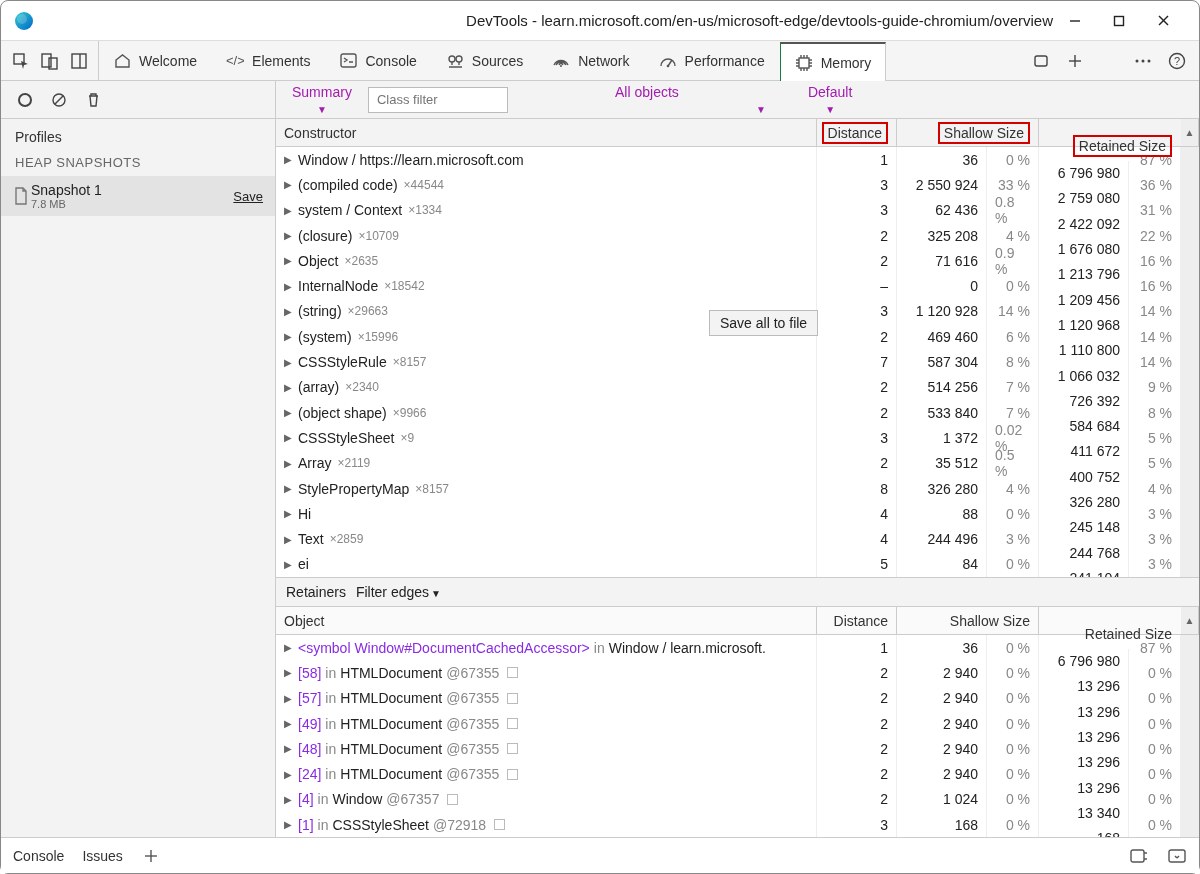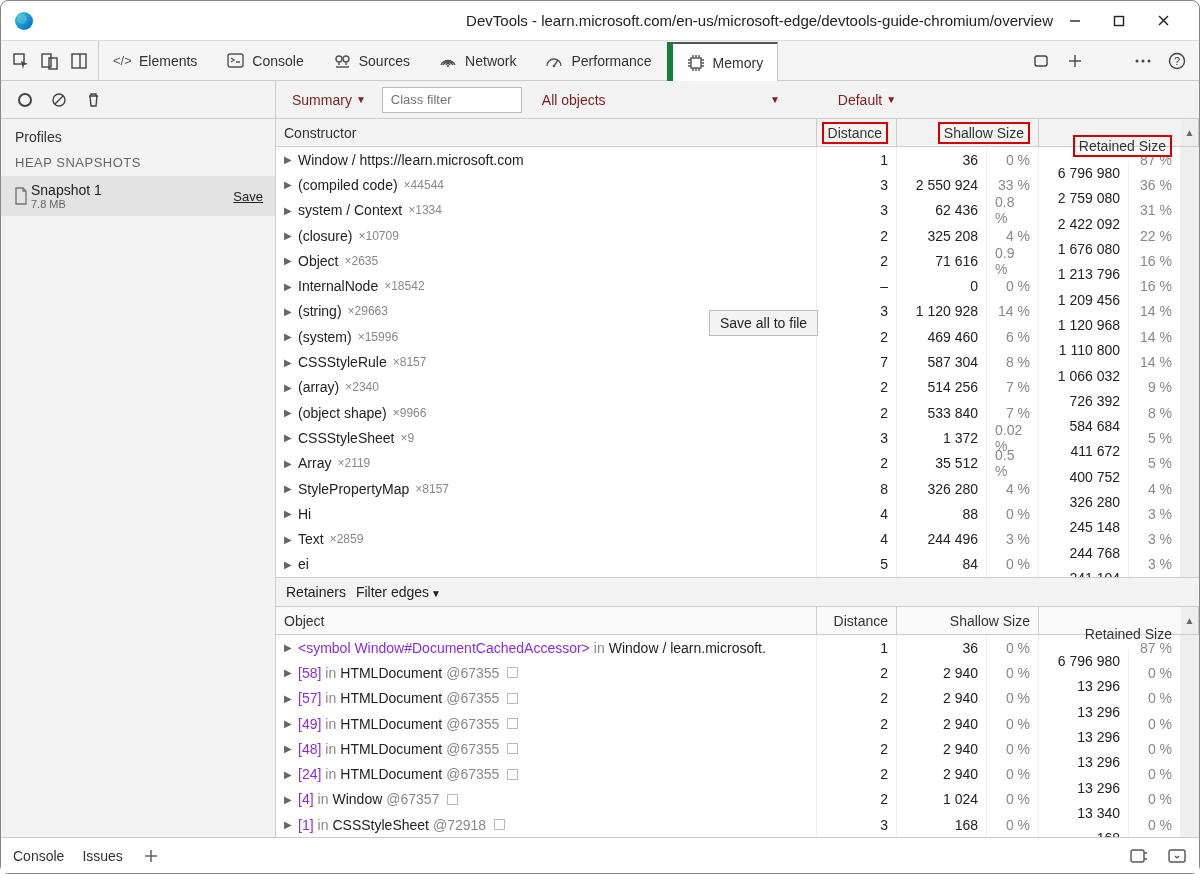--- a/index.html
+++ b/index.html
@@ -13,45 +13,45 @@
 .titlebar .title { flex: 1; font-size: 15px; color: #222; }
 .titlebar .winbtn { width: 44px; height: 30px; display:flex; align-items:center; justify-content:center; color:#222; }
 .stroke-icon { stroke: currentColor; stroke-width: 1.4; fill: none; }
 
 
 .tabstrip { height: 40px; display: flex; align-items: stretch; border-bottom: 1px solid #ccc; background: #f5f5f5; }
 .toolgroup { display:flex; align-items:center; padding: 0 10px; gap: 10px; border-right: 1px solid #ccc; }
 .tool-icon { width: 19px; height: 19px; display:flex; align-items:center; justify-content:center; color:#444; }
 .tabs { display: flex; align-items: stretch; flex:1; }
 .tab { display: flex; align-items: center; padding: 0 14px; gap: 8px; color: #333; border-right: 1px solid transparent; font-size: 14px; }
-.tab.active { background:#fff; border-left:6px solid #15803d; border-right:1px solid #ccc; position:relative; top:1px; border-top:2px solid #555; }
+.tab.active { background:#fff; border-left:1px solid #15803d; border-right:1px solid #ccc; position:relative; top:1px; border-top:2px solid #555; }
 .tab .ticon { width:18px; height:18px; display:flex; align-items:center; justify-content:center; color:#555; }
 .tabstrip .right-tools { display:flex; align-items:center; padding: 0 12px; gap: 14px; color:#444; }
 .right-tools .rt { width:20px; height:20px; display:flex; align-items:center; justify-content:center; }
 
 
 .body { flex:1; display:flex; min-height:0; }
 .sidebar { width: 275px; border-right: 1px solid #ccc; background:#f3f3f3; display:flex; flex-direction:column; }
 .sb-tools { height: 38px; display:flex; align-items:center; gap: 14px; padding: 0 14px; border-bottom:1px solid #ccc; color:#444;}
 .sb-tools .sbbtn { width:20px; height:20px; display:flex; align-items:center; justify-content:center; }
 .sb-section { padding: 10px 14px 6px; font-size: 14px; color:#333; }
 .sb-sub { padding: 4px 14px 6px; font-size: 13px; color:#666; letter-spacing: .5px; }
 .snap { display:flex; align-items:center; padding: 6px 12px; background:#e3e3e3; }
 .snap .ficon { width:18px; height:18px; color:#777; }
 .snap .sname { font-size:14px; }
 .snap .ssize { font-size:11px; color:#666; }
 .snap .save { margin-left:auto; text-decoration: underline; font-size:13px; }
 
 .main { flex:1; display:flex; flex-direction:column; min-width:0; }
 .filterbar { height: 38px; display:flex; align-items:center; gap: 10px; padding: 0 10px; border-bottom:1px solid #ccc; background:#f3f3f3; }
-.fsel { display:flex; align-items:center; gap:4px; padding: 4px 6px; font-size:14px; color:#7f1d1d; }
+.fsel { display:flex; align-items:center; gap:4px; padding: 4px 6px; font-size:14px; color:#a21caf;flex-direction:column; }
 .fsel.after-gap { margin-left: 4px; }
 .fsel .caret { font-size:10px; }
 .finput { width: 140px; height: 26px; border:1px solid #bbb; padding: 2px 8px; background:#fff; font-size:13px; }
-.default-sel { margin-left: 36px; }
+.default-sel { margin-left: 20px; }
 
 .tables { flex:1; display:flex; flex-direction:column; min-height:0; }
 .grid { flex:1; overflow:hidden; display:flex; flex-direction:column; min-height:0; position:relative; }
 .ghead { display:flex; align-items:stretch; border-bottom:1px solid #ccc; font-size:14px; color:#333; background:#f3f3f3; height:28px; position:relative; }
 .ghead .c { display:flex; align-items:center; padding: 0 8px; border-right:1px solid #ccc; }
 .c-con { flex:1; }
 .c-dist { width: 80px; justify-content: flex-end; }
 .c-sh { width: 90px; justify-content:flex-end; }
 .c-shp { width: 52px; justify-content:flex-end; }
 .c-rt { width: 90px; justify-content:flex-end;margin-top:27px; }
@@ -127,20 +127,28 @@
           </svg>
         </div>
       <div class="tool-icon">
           <svg width="18" height="18" class="stroke-icon">
             <rect x="2" y="2" width="14" height="14"></rect>
             <line x1="10" y1="2" x2="10" y2="16"></line>
           </svg>
         </div>
     </div>
     <div class="tabs" id="main-tabs">
+        <div class="tab">
+          <span class="ticon">
+            <svg width="17" height="17" class="stroke-icon">
+              <path d="M2 8l6.5-5 6.5 5v7H2z"></path>
+            </svg>
+          </span>
+          <span>Welcome</span>
+        </div>
         <div class="tab">
           <span class="ticon">
             <svg width="20" height="14">
               <text x="0" y="11" font-size="13" fill="#555">&lt;/&gt;</text>
             </svg>
           </span>
           <span>Elements</span>
         </div>
         <div class="tab">
           <span class="ticon">

